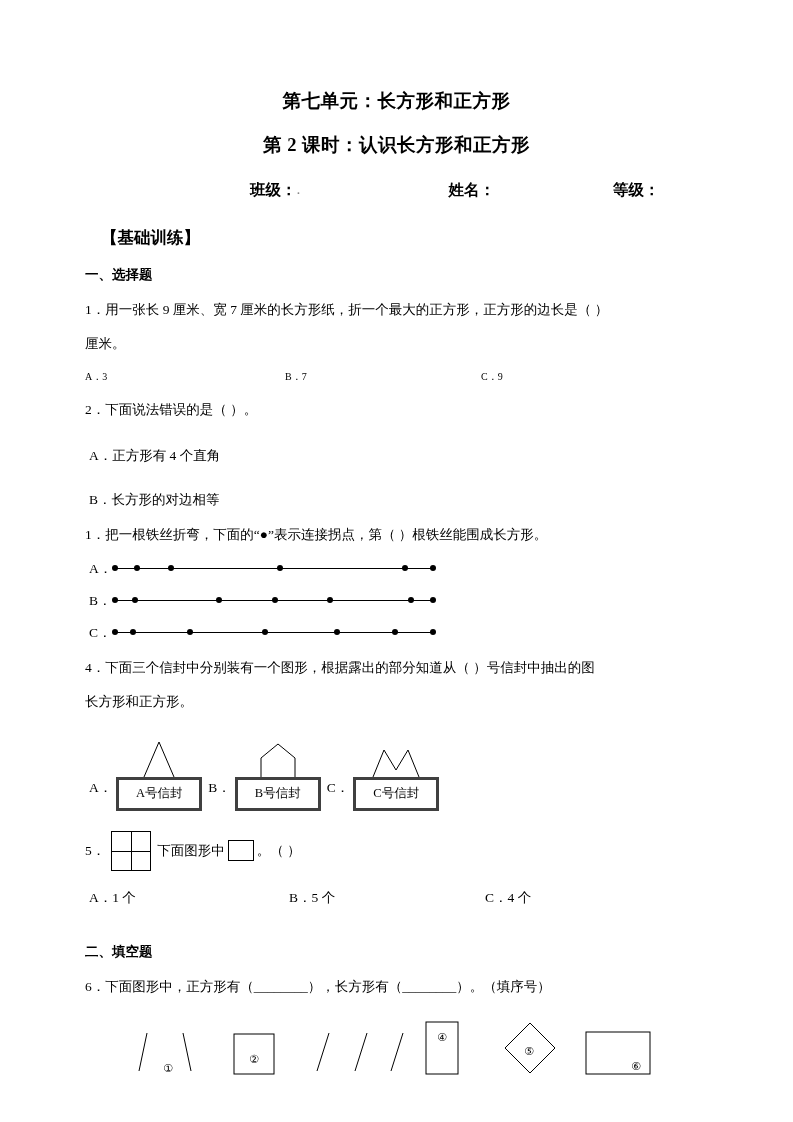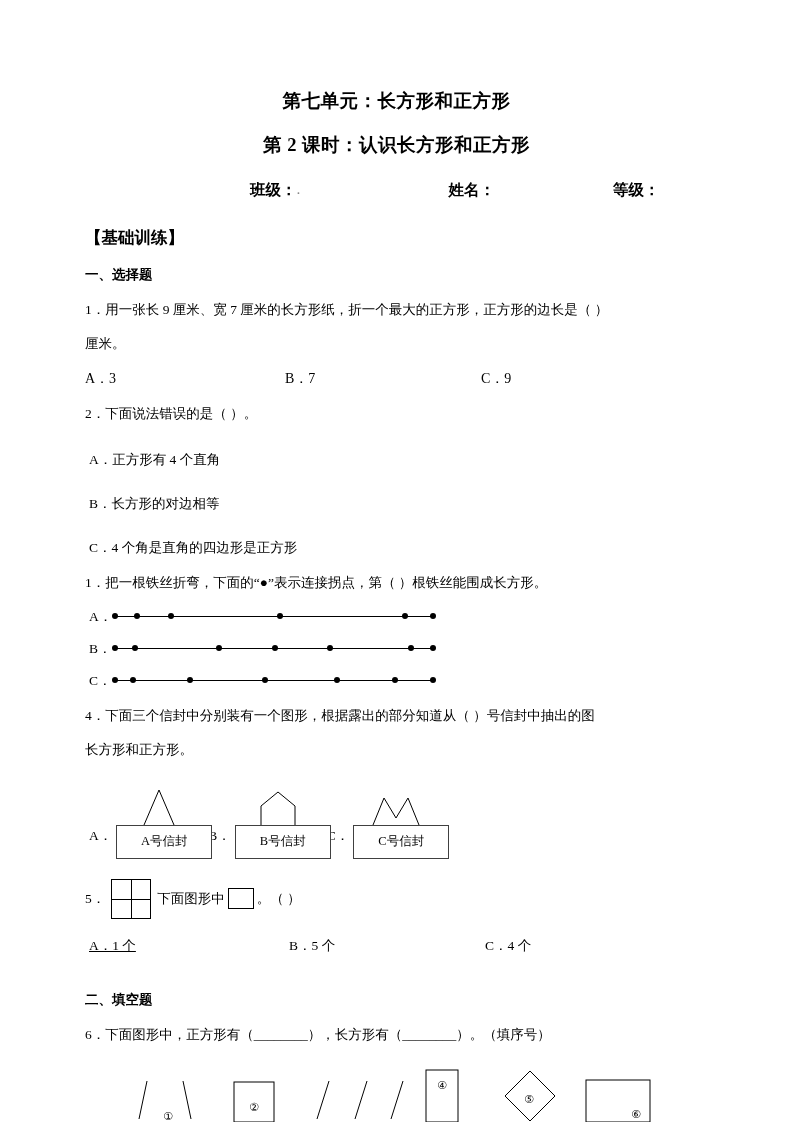--- a/index.html
+++ b/index.html
@@ -33,35 +33,35 @@
     display: flex;
     padding-left: 165px;
   }
   .info-line .ib { font-weight: bold; }
   .gap-a { width: 152px; display:inline-block; }
   .gap-b { width: 118px; display:inline-block; }
   .section-head {
     font-size: 16.5px;
     font-weight: bold;
     margin-top: 26px;
-    margin-left: 0px;
+    margin-left: 16px;
   }
   .sub-head {
     font-size: 13.5px;
     font-weight: bold;
     margin-top: 17px;
   }
   .q {
     font-size: 13.5px;
     margin-top: 16px;
     line-height: 1.55;
   }
   .q2 { margin-top: 13px; }
   .opts {
-    font-size: 14px;
+    font-size: 10px;
     margin-top: 15px;
     display: flex;
   }
   .opt-a { width: 200px; }
   .opt-b { width: 196px; }
   .choice {
     font-size: 13.5px;
     margin-top: 26px;
     padding-left: 4px;
   }
@@ -107,23 +107,23 @@
   .env {
     position: relative;
     width: 86px;
     height: 82px;
     margin-right: 6px;
   }
   .env .box {
     position: absolute;
     bottom: 0;
     left: 0;
-    width: 96px;
+    width: 86px;
     height: 34px;
-    border: 1px solid #404040;
+    border: 3px solid #404040;
     box-sizing: border-box;
     display: flex;
     align-items: center;
     justify-content: center;
     font-size: 12.5px;
     background: #fff;
   }
   .env svg { position: absolute; bottom: 33px; left: 0; }
   
   .q5row {
@@ -146,21 +146,21 @@
   .grid4:after { top:50%; left:0; height:1px; width:100%; }
   .smallsq {
     width: 26px; height: 21px;
     border: 1px solid #000;
     box-sizing: border-box;
     display:inline-block;
     margin: 0 3px;
     vertical-align: middle;
   }
   .q5opts { display:flex; font-size:13.5px; margin-top:18px; padding-left:4px;}
-  .q5opts .a { width: 200px; text-decoration: underline; }
+  .q5opts .a { width: 200px; }
   .q5opts .b { width: 196px; }
   
   .fig-row {
     margin-top: 22px;
     position: relative;
     height: 62px;
     padding-left: 52px;
   }
   .fig { position: absolute; bottom: 0; }
   .circnum {
@@ -193,21 +193,20 @@
   <div class="q q2">厘米。</div>
   <div class="opts">
     <span class="opt-a">A．3</span>
     <span class="opt-b">B．7</span>
     <span>C．9</span>
   </div>
 
   <div class="q">2．下面说法错误的是（      ）。</div>
   <div class="choice">A．正方形有 4 个直角</div>
   <div class="choice">B．长方形的对边相等</div>
-  <div class="choice">C．4 个角是直角的四边形是正方形</div>
 
   <div class="q">1．把一根铁丝折弯，下面的“●”表示连接拐点，第（      ）根铁丝能围成长方形。</div>
 
   <div class="dotrow">
     <span class="lbl">A．</span>
     <span class="dotline">
         <span class="ln"></span>
         <span class="pt" style="left: 0px;"></span>
         <span class="pt" style="left: 22px;"></span>
         <span class="pt" style="left: 56px;"></span>

